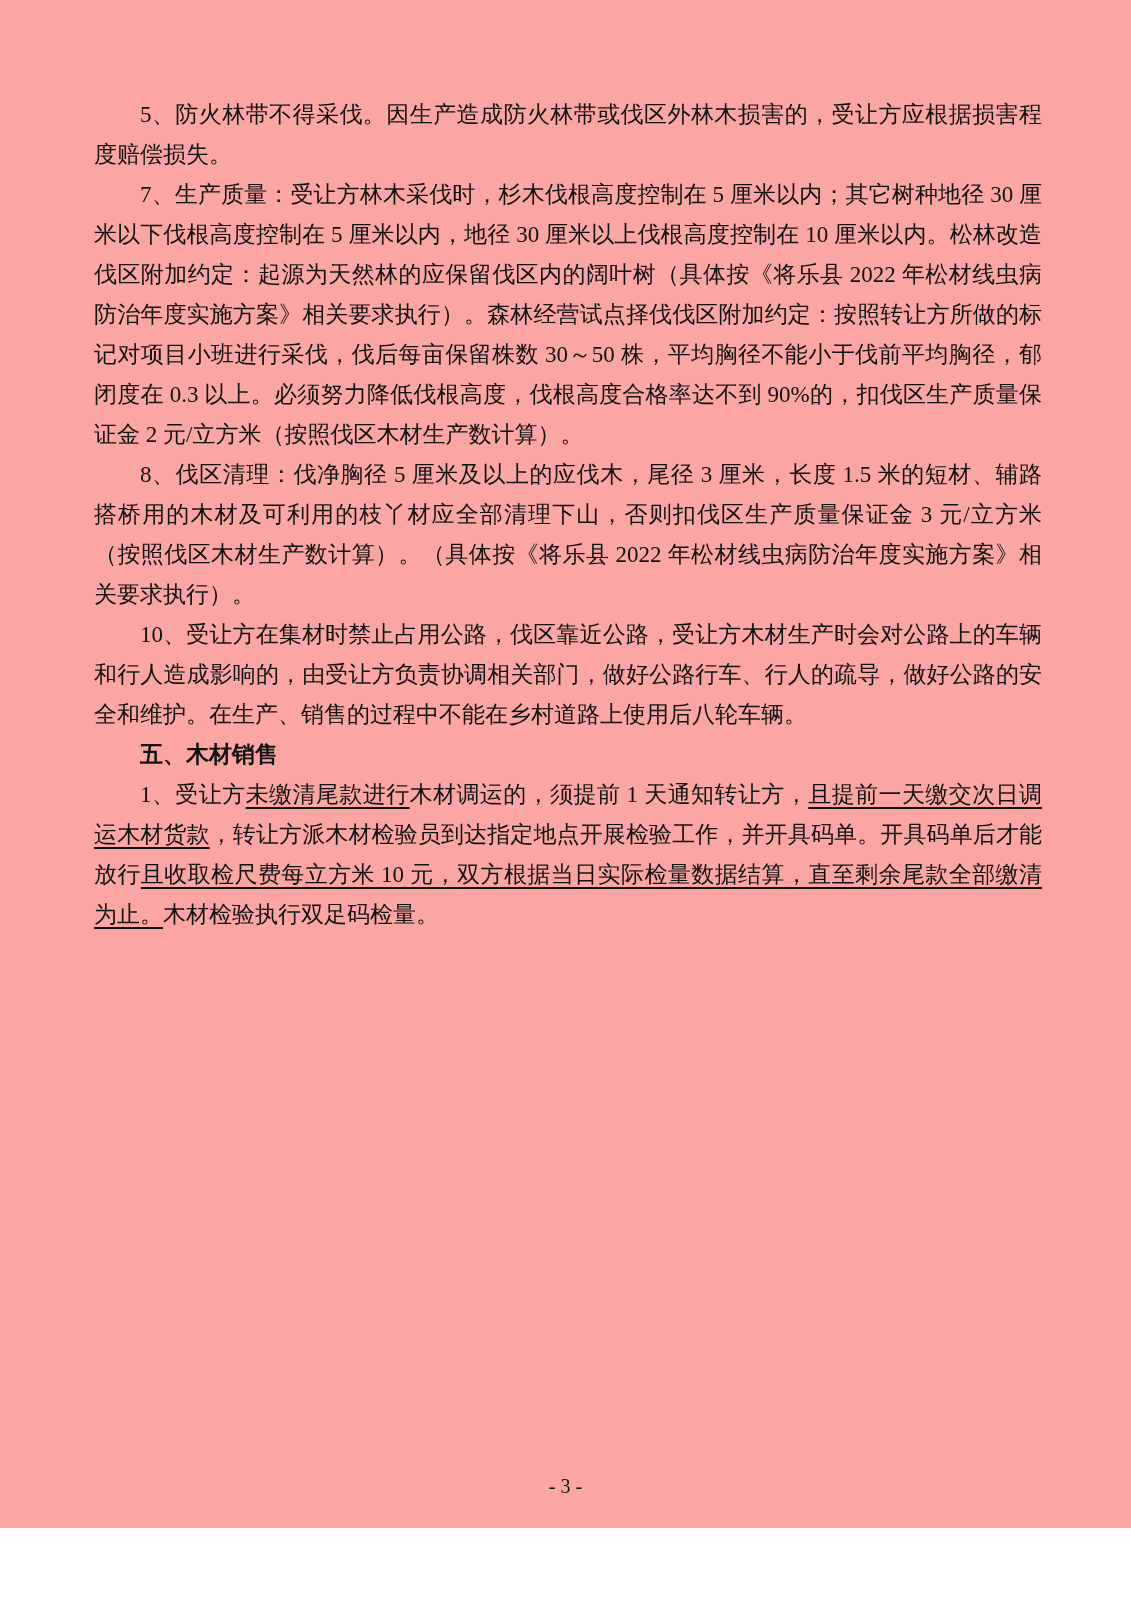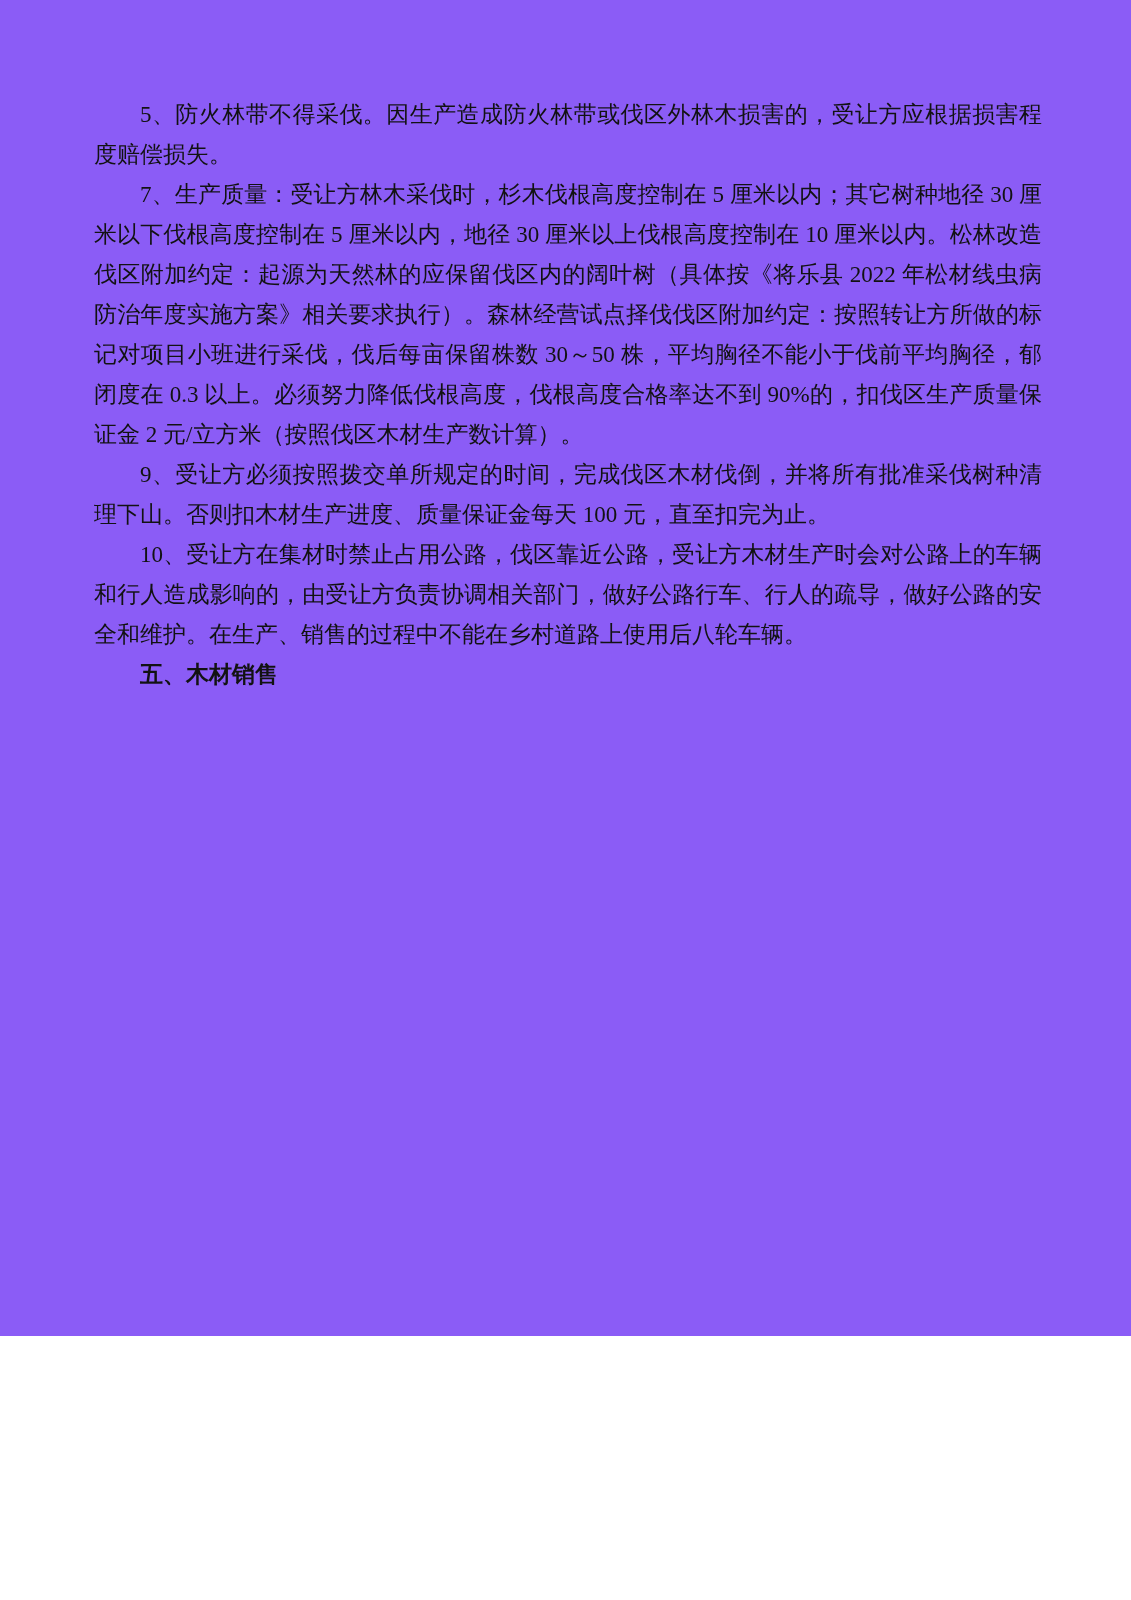--- a/index.html
+++ b/index.html
@@ -3,23 +3,23 @@
 <meta charset="utf-8">
 <style>
   html, body {
     margin: 0;
     padding: 0;
     background: #ffffff;
   }
   .page {
     position: relative;
     width: 1131px;
-    height: 1336px;
+    height: 1528px;
     margin: 0 auto;
-    background: #8b5cf6;
+    background: #fca5a5;
     overflow: hidden;
     font-family: "Liberation Serif", "DejaVu Serif", serif;
     color: #121212;
   }
   .doc-body {
     position: absolute;
     top: 95px;
     left: 94px;
     width: 948px;
   }
@@ -52,18 +52,19 @@
     color: #121212;
   }
 </style>
 </head>
 <body>
 
 <div class="page">
   <div class="doc-body">
       <p class="para"><span>5、防火林带不得采伐。因生产造成防火林带或伐区外林木损害的，受让方应根据损害程度赔偿损失。</span></p>
       <p class="para"><span>7、生产质量：受让方林木采伐时，杉木伐根高度控制在 5 厘米以内；其它树种地径 30 厘米以下伐根高度控制在 5 厘米以内，地径 30 厘米以上伐根高度控制在 10 厘米以内。松林改造伐区附加约定：起源为天然林的应保留伐区内的阔叶树（具体按《将乐县 2022 年松材线虫病防治年度实施方案》相关要求执行）。森林经营试点择伐伐区附加约定：按照转让方所做的标记对项目小班进行采伐，伐后每亩保留株数 30～50 株，平均胸径不能小于伐前平均胸径，郁闭度在 0.3 以上。必须努力降低伐根高度，伐根高度合格率达不到 90%的，扣伐区生产质量保证金 2 元/立方米（按照伐区木材生产数计算）。</span></p>
-      <p class="para"><span>9、受让方必须按照拨交单所规定的时间，完成伐区木材伐倒，并将所有批准采伐树种清理下山。否则扣木材生产进度、质量保证金每天 100 元，直至扣完为止。</span></p>
+      <p class="para"><span>8、伐区清理：伐净胸径 5 厘米及以上的应伐木，尾径 3 厘米，长度 1.5 米的短材、辅路搭桥用的木材及可利用的枝丫材应全部清理下山，否则扣伐区生产质量保证金 3 元/立方米（按照伐区木材生产数计算）。（具体按《将乐县 2022 年松材线虫病防治年度实施方案》相关要求执行）。</span></p>
       <p class="para"><span>10、受让方在集材时禁止占用公路，伐区靠近公路，受让方木材生产时会对公路上的车辆和行人造成影响的，由受让方负责协调相关部门，做好公路行车、行人的疏导，做好公路的安全和维护。在生产、销售的过程中不能在乡村道路上使用后八轮车辆。</span></p>
       <p class="para heading"><span>五、木材销售</span></p>
+      <p class="para"><span>1、受让方</span><span class="u">未缴清尾款进行</span><span>木材调运的，须提前 1 天通知转让方，</span><span class="u">且提前一天缴交次日调运木材货款</span><span>，转让方派木材检验员到达指定地点开展检验工作，并开具码单。开具码单后才能放行</span><span class="u">且收取检尺费每立方米 10 元，</span><span class="u">双方根据当日实际检量数据结算，直至剩余尾款全部缴清为止。</span><span>木材检验执行双足码检量。</span></p>
     </div>
   <div class="footer">- 3 -</div>
 </div>
 
 </body></html>

